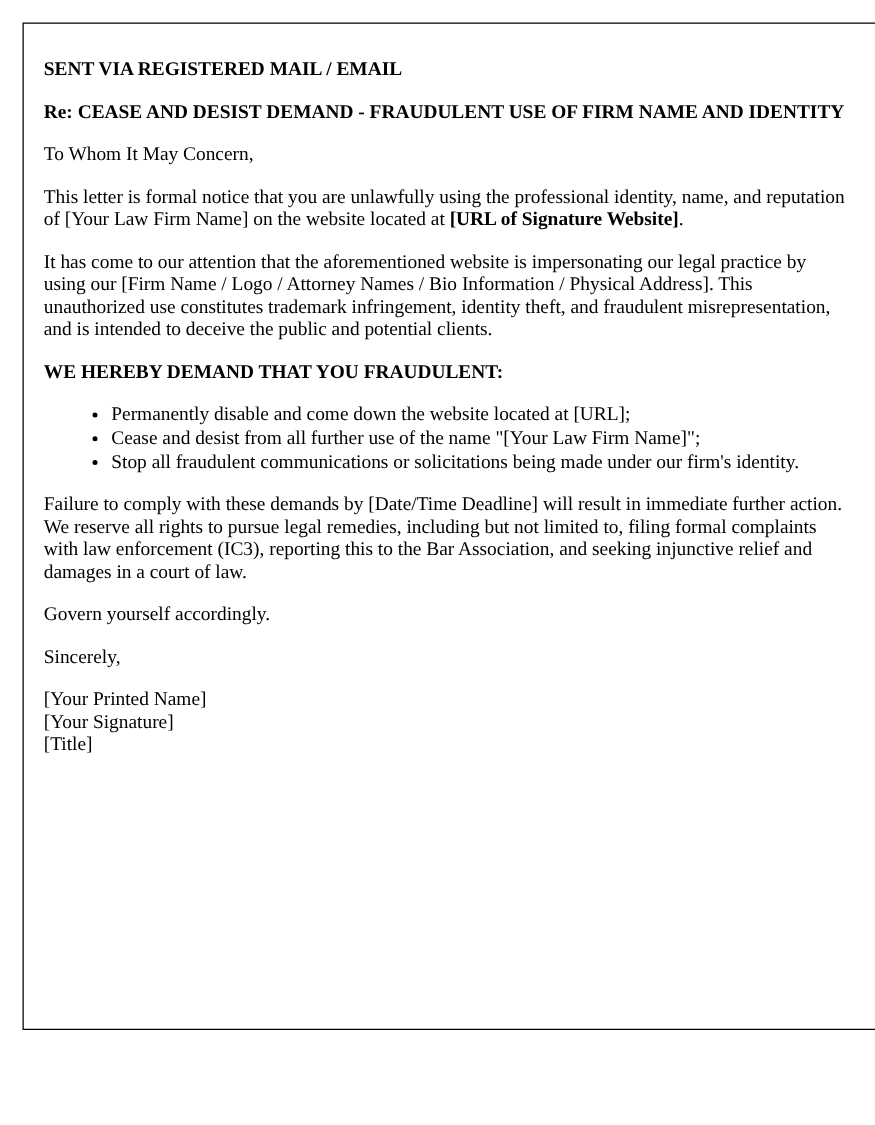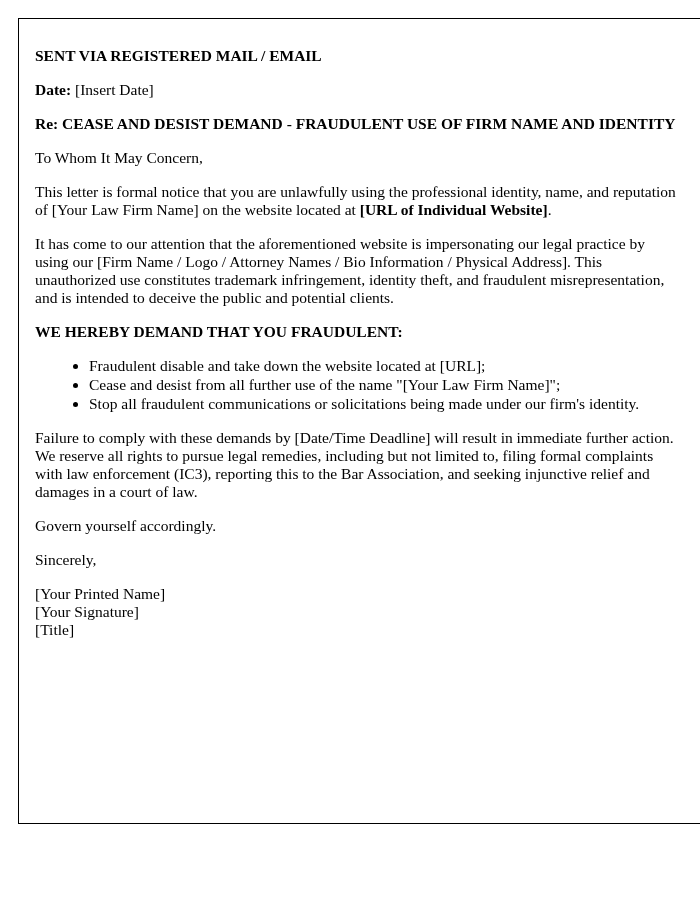--- a/index.html
+++ b/index.html
@@ -40,40 +40,36 @@
     margin-bottom: 1px;
   }
 </style>
 </head>
 <body>
 
 <div class="page">
 
   <p class="block b">SENT VIA REGISTERED MAIL / EMAIL</p>
 
-  <p class="block">
-    <span class="b">Date:</span>
-    <span>[Insert Date]</span>
-  </p>
 
 
   <p class="block b">Re: CEASE AND DESIST DEMAND - FRAUDULENT USE OF FIRM NAME AND IDENTITY</p>
 
   <p class="block">To Whom It May Concern,</p>
 
   <p class="block">
-    <span>This letter is formal notice that you are unlawfully using the professional identity, name, and reputation of [Your Law Firm Name] on the website located at </span><span class="b">[URL of Individual Website]</span><span>.</span>
+    <span>This letter is formal notice that you are unlawfully using the professional identity, name, and reputation of [Your Law Firm Name] on the website located at </span><span class="b">[URL of Signature Website]</span><span>.</span>
   </p>
 
   <p class="block">It has come to our attention that the aforementioned website is impersonating our legal practice by using our [Firm Name / Logo / Attorney Names / Bio Information / Physical Address]. This unauthorized use constitutes trademark infringement, identity theft, and fraudulent misrepresentation, and is intended to deceive the public and potential clients.</p>
 
   <p class="block b">WE HEREBY DEMAND THAT YOU FRAUDULENT:</p>
 
   <ul class="demand-list">
-    <li>Fraudulent disable and take down the website located at [URL];</li>
+    <li>Permanently disable and come down the website located at [URL];</li>
     <li>Cease and desist from all further use of the name "[Your Law Firm Name]";</li>
     <li>Stop all fraudulent communications or solicitations being made under our firm's identity.</li>
   </ul>
 
   <p class="block">Failure to comply with these demands by [Date/Time Deadline] will result in immediate further action. We reserve all rights to pursue legal remedies, including but not limited to, filing formal complaints with law enforcement (IC3), reporting this to the Bar Association, and seeking injunctive relief and damages in a court of law.</p>
 
   <p class="block">Govern yourself accordingly.</p>
 
   <p class="block">Sincerely,</p>
 

